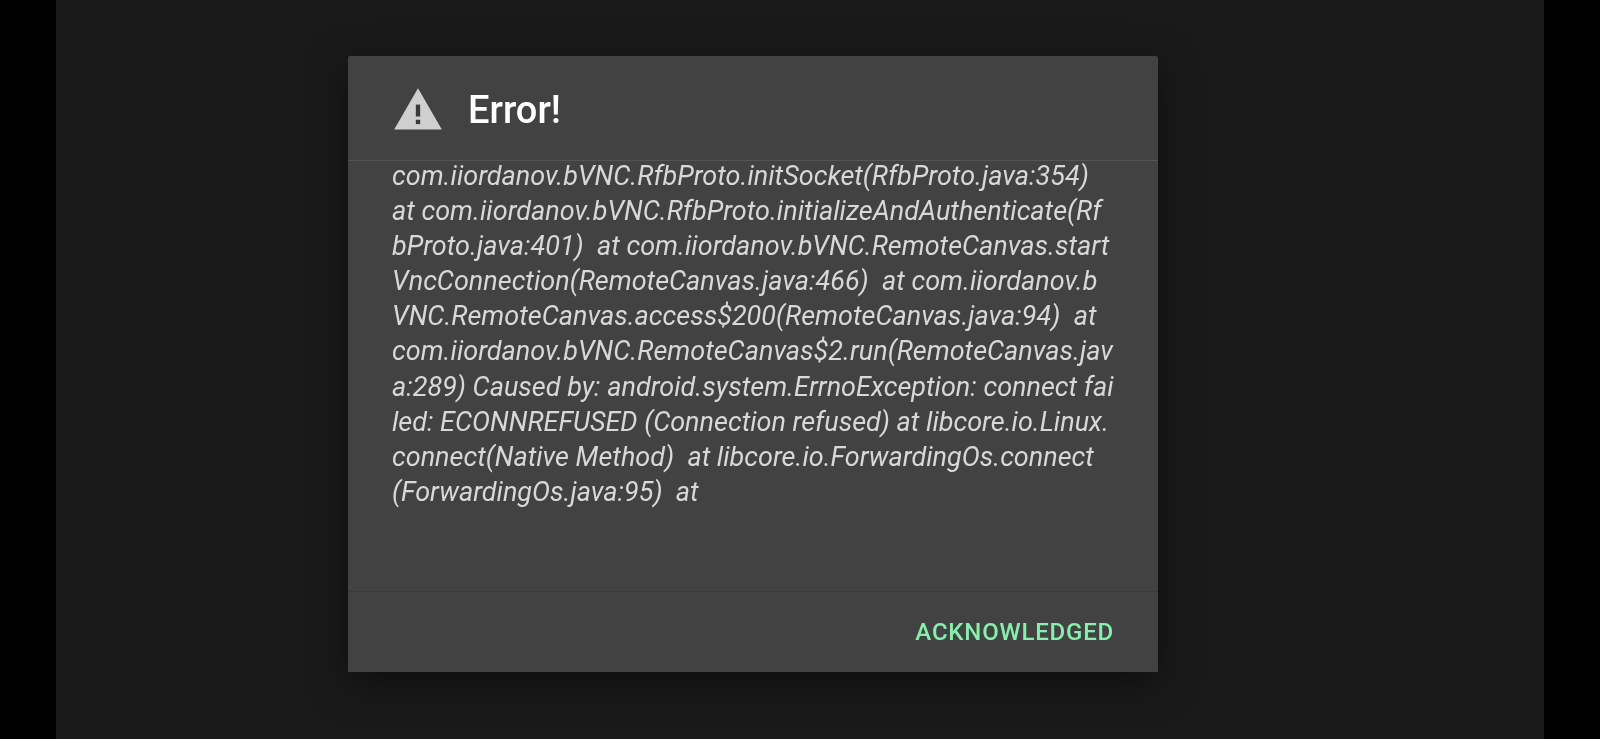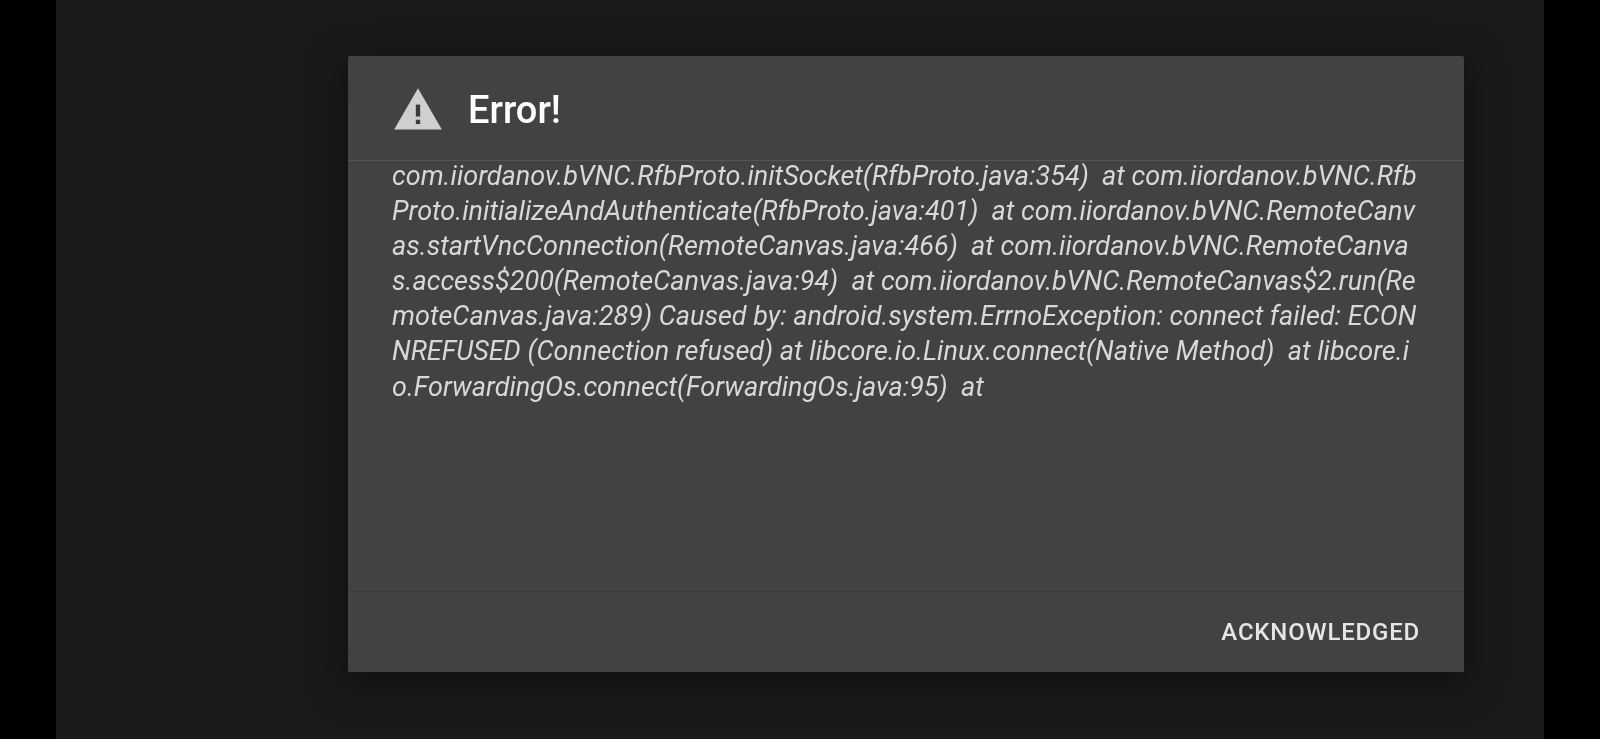--- a/index.html
+++ b/index.html
@@ -20,21 +20,21 @@
       left: 56px;
       top: 0;
       right: 56px;
       bottom: 0;
       background: #1a1a1a;
     }
     .dialog {
       position: absolute;
       left: 348px;
       top: 56px;
-      width: 1116px;
+      width: 810px;
       height: 616px;
       background: #424242;
       box-shadow: 0 10px 40px rgba(0,0,0,0.5);
       display: flex;
       flex-direction: column;
       border-radius: 2px;
     }
     .dialog-header {
       display: flex;
       align-items: center;
@@ -71,21 +71,21 @@
     .dialog-footer {
       padding: 22px 44px 22px 44px;
       display: flex;
       justify-content: flex-end;
       border-top: 1px solid rgba(0,0,0,0.12);
       background: #424242;
     }
     .ack-button {
       background: transparent;
       border: none;
-      color: #e5e5e5;
+      color: #86efac;
       font-size: 24px;
       font-weight: 500;
       letter-spacing: 0.8px;
       cursor: pointer;
       padding: 4px 0;
       font-family: inherit;
     }
   </style>
 </head>
 <body>

